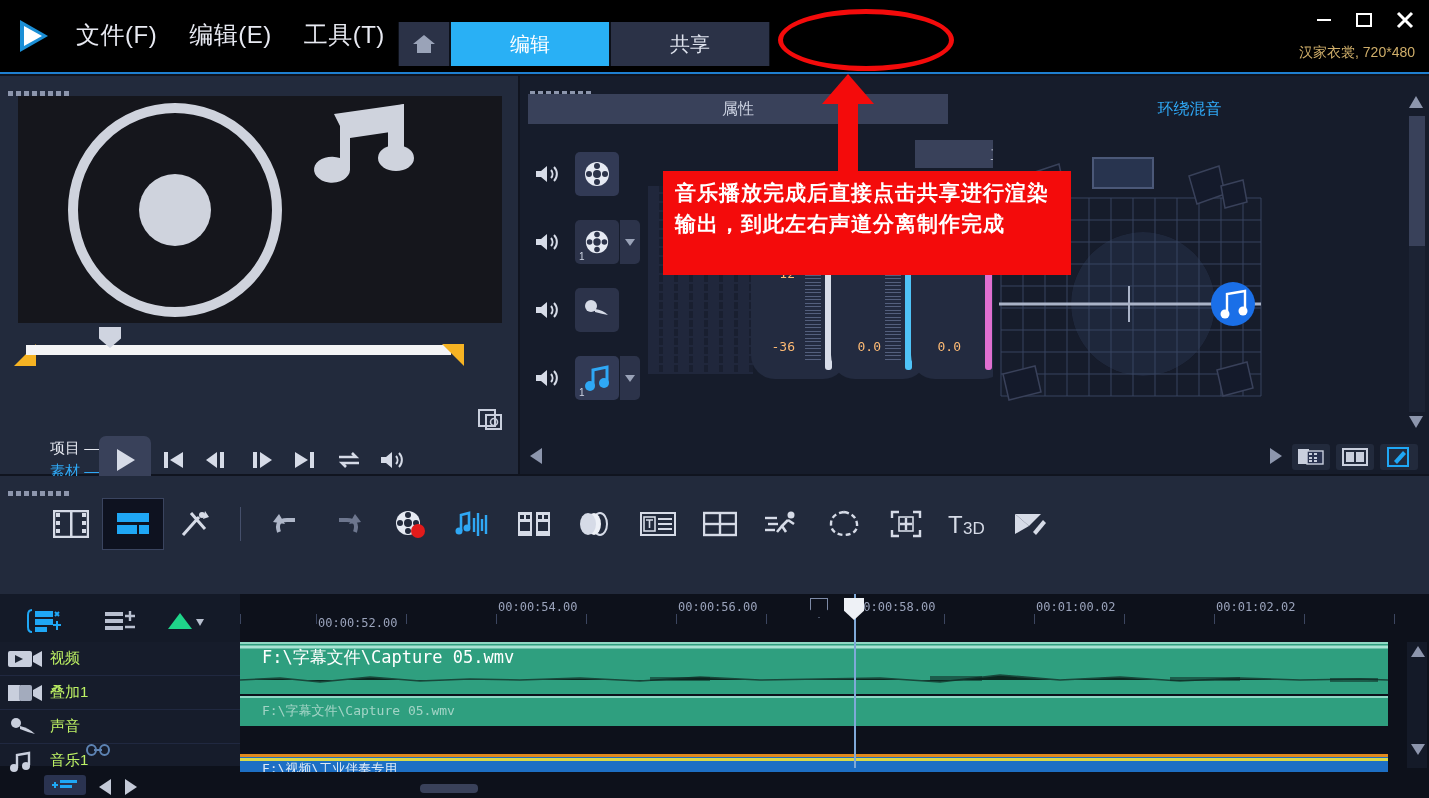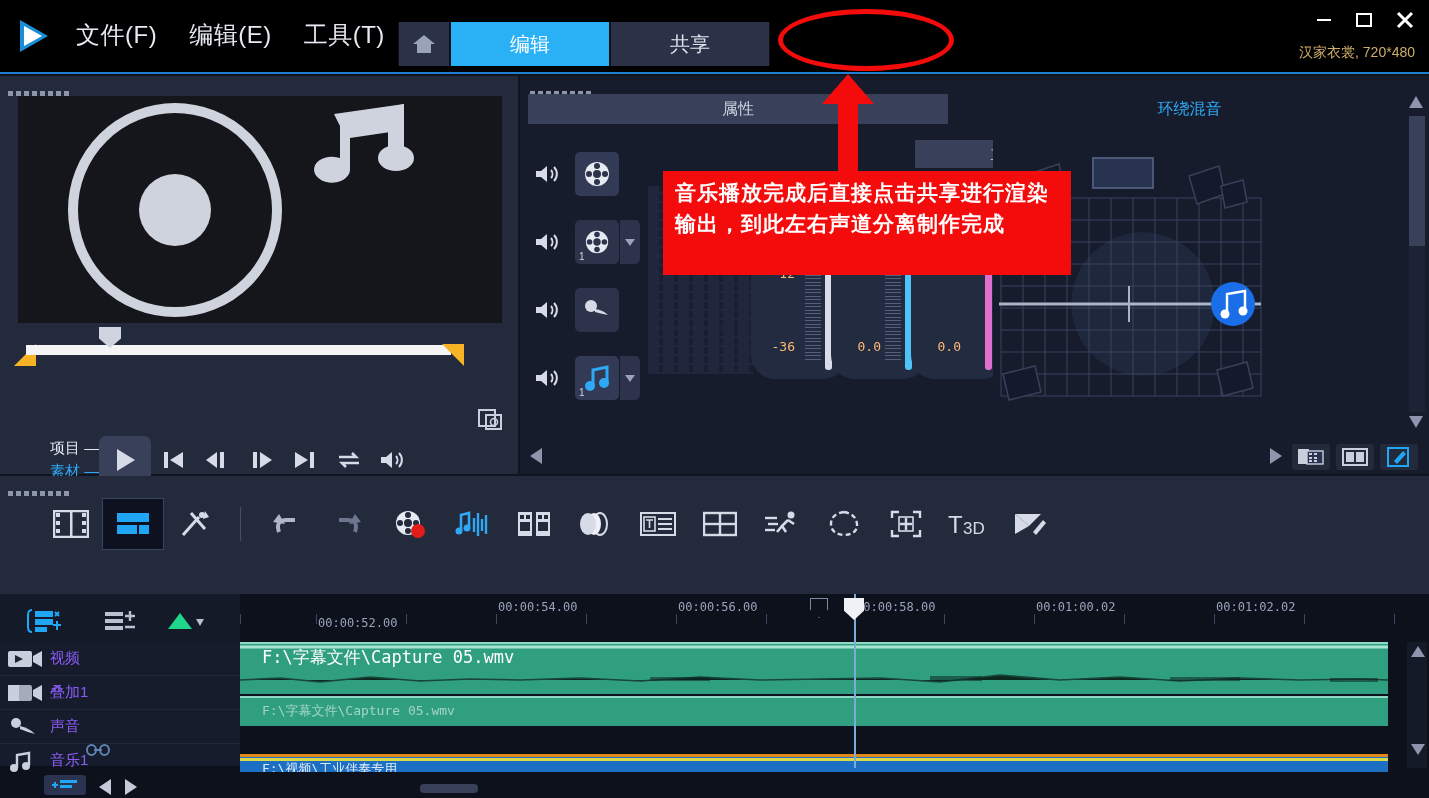--- a/index.html
+++ b/index.html
@@ -213,21 +213,21 @@
   .ruler { position:absolute; left:240px; top:0; width:1189px; height:30px; background:#0d111b; }
   .ruler-lab {
     position:absolute; top:6px; color:#9aa3bb; font-size:12px;
     font-family:"DejaVu Sans Mono","Liberation Mono",monospace; white-space:nowrap;
   }
   .ruler-tick { position:absolute; top:20px; width:1px; height:10px; background:#3c4660; }
 
   .tl-headers { position:absolute; left:0; top:48px; width:240px; height:124px; background:#161c2b; }
   .th-row { position:relative; height:34px; border-bottom:1px solid #202840; display:flex; align-items:center; }
   .th-ico { width:50px; display:flex; align-items:center; justify-content:center; }
-  .th-name { color:#8b5cf6; font-size:15px; }
+  .th-name { color:#bef264; font-size:15px; }
 
   .tracks { position:absolute; left:240px; top:48px; width:1160px; height:126px; }
   .clip { position:absolute; overflow:hidden; }
   .clip-label {
     position:absolute; left:22px; top:2px; color:#ffffff; font-size:17px;
     font-family:"DejaVu Sans Mono","Liberation Mono",monospace; white-space:nowrap;
   }
   .clip-label.small { font-size:13px; opacity:.55; }
 
   .playhead { position:absolute; left:854px; top:0px; width:2px; height:174px; background:#7fa9d8; }

